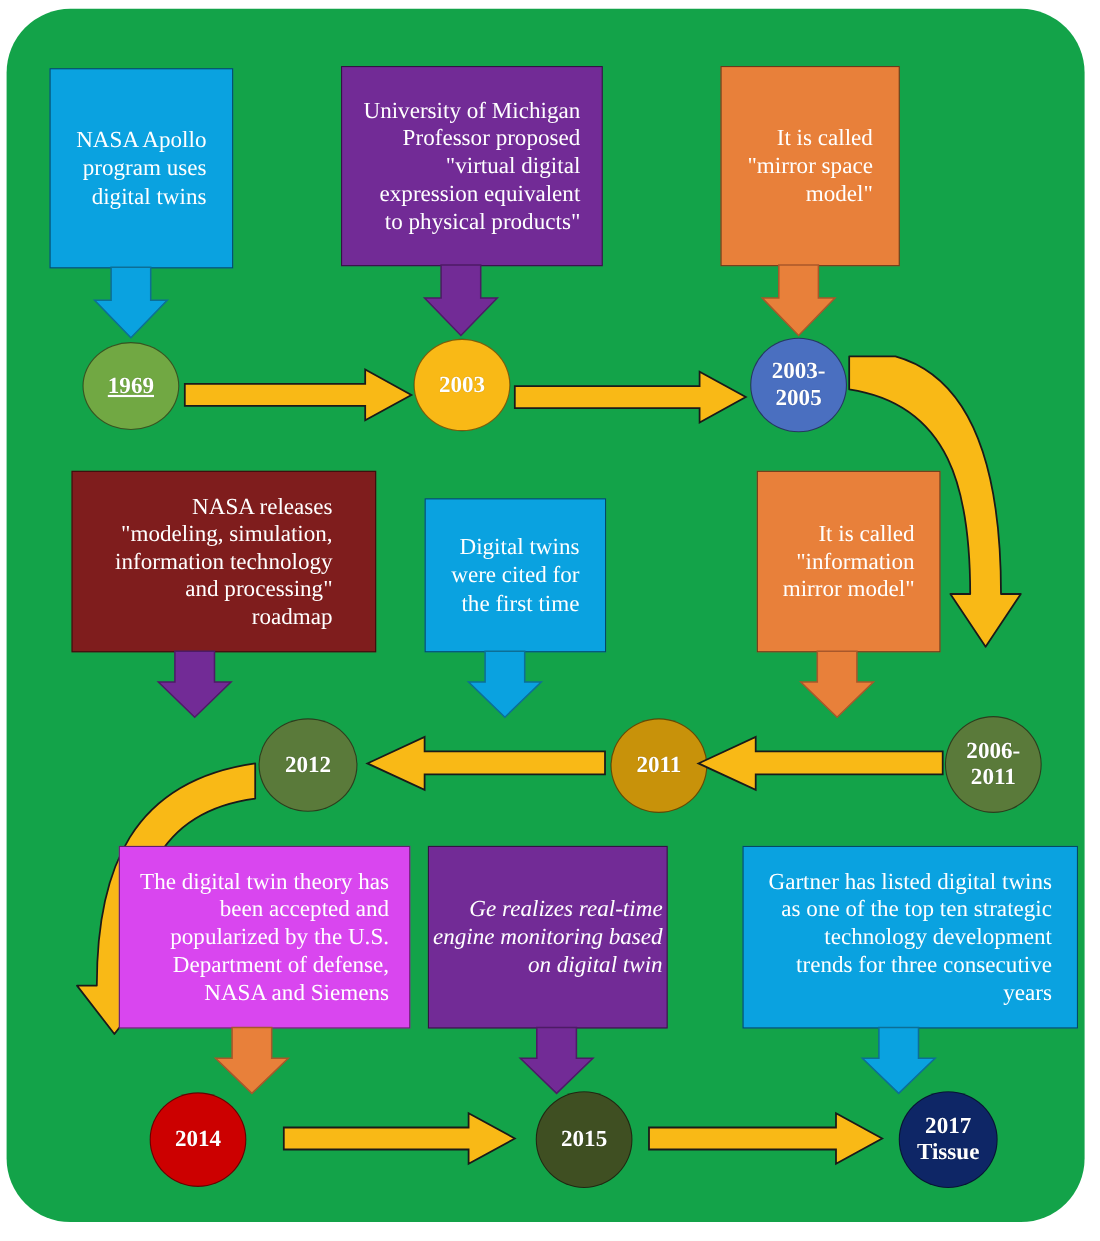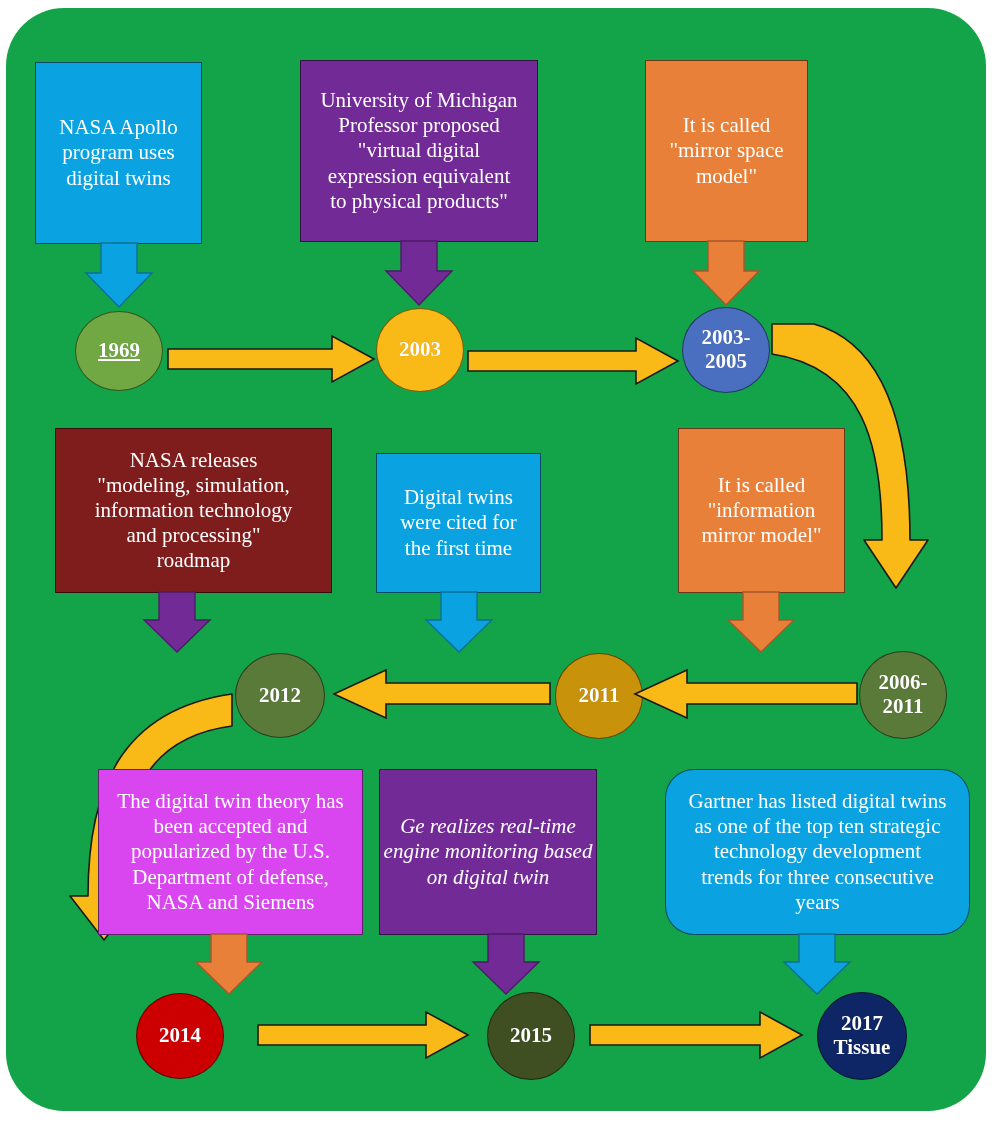--- a/index.html
+++ b/index.html
@@ -26,26 +26,27 @@
     background: #13a349;
     border-radius: 58px;
   }
   
   .box {
     position: absolute;
     box-sizing: border-box;
     display: flex;
     align-items: center;
     justify-content: center;
-    text-align: center;
+    text-align: right;
     color: #ffffff;
     font-size: 21px;
     line-height: 1.2;
     padding: 6px 0;
     border: 1px solid rgba(0,0,0,0.55);
+    margin-left: 10px;
   }
   .box .txt { display: block; white-space: pre-line; }
 
   
   .stub {
     position: absolute;
     pointer-events: none;
   }
   .stub svg { display: block; overflow: visible; }
 
@@ -218,21 +219,21 @@
     <span class="txt">Ge realizes real-time
 engine monitoring based
 on digital twin</span>
   </div>
   <div class="stub" style="left:473px; top:934px;">
     <svg width="66" height="62" viewBox="0 0 66 62">
       <polygon points="15,0 51,0 51,28 66,28 33,60 0,28 15,28" fill="#722b96" stroke="#4d1b66" stroke-width="1.4"></polygon>
     </svg>
   </div>
 
-  <div class="box" style="left:665px; top:769px; width:305px; height:166px; background:#0aa2e0;border-radius:29px;">
+  <div class="box" style="left:665px; top:769px; width:305px; height:166px; background:#0aa2e0;">
     <span class="txt">Gartner has listed digital twins
 as one of the top ten strategic
 technology development
 trends for three consecutive
 years</span>
   </div>
   <div class="stub" style="left:784px; top:934px;">
     <svg width="66" height="62" viewBox="0 0 66 62">
       <polygon points="15,0 51,0 51,28 66,28 33,60 0,28 15,28" fill="#0aa2e0" stroke="#0c6f96" stroke-width="1.4"></polygon>
     </svg>

